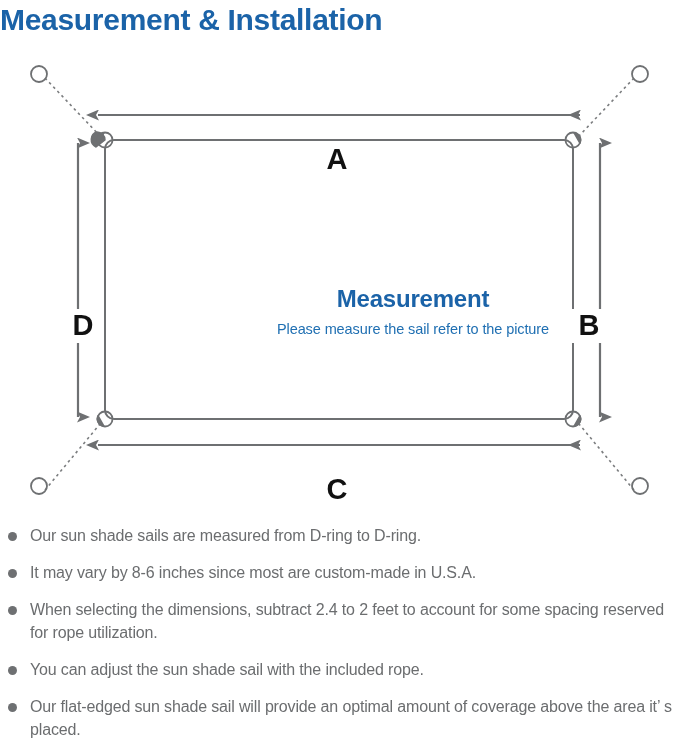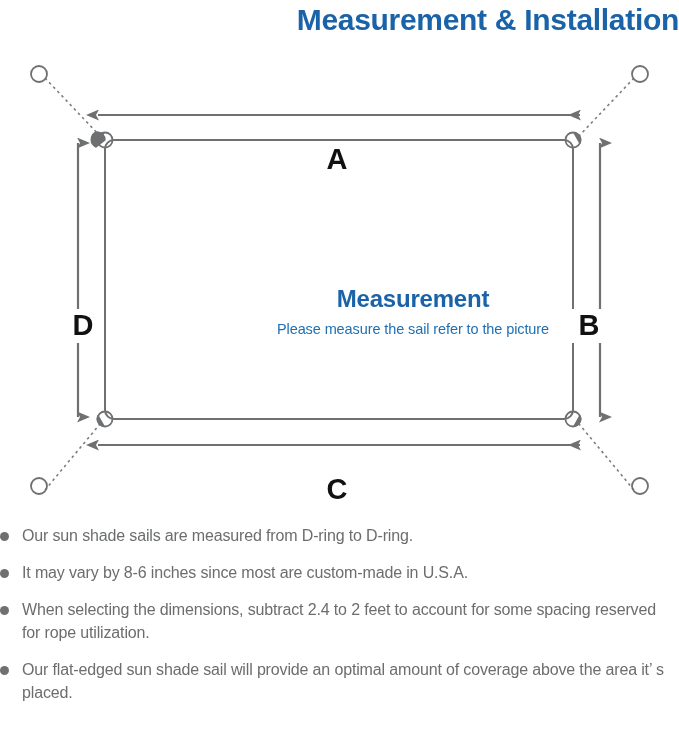--- a/index.html
+++ b/index.html
@@ -14,21 +14,21 @@
     color: #58595b;
     overflow: hidden;
     position: relative;
   }
 
   #page-title {
     position: absolute;
     top: 0px;
     left: 0;
     width: 679px;
-    text-align: right;
+    text-align: left;
     font-size: 30px;
     font-weight: bold;
     color: #1b63a8;
     letter-spacing: -0.3px;
     line-height: 40px;
   }
 
   #diagram {
     position: absolute;
     top: 46px;
@@ -81,21 +81,21 @@
   #notes {
     position: absolute;
     top: 524px;
     left: 0px;
     width: 679px;
   }
   .note-row {
     display: flex;
     align-items: flex-start;
     margin-bottom: 14px;
-    padding-left: 0;
+    padding-left: 8px;
     padding-right: 4px;
   }
   .note-bullet {
     flex: 0 0 auto;
     width: 9px;
     height: 9px;
     border-radius: 50%;
     background: #6e7072;
     margin-top: 8px;
     margin-right: 13px;
@@ -193,15 +193,19 @@
   <div class="note-row">
     <span class="note-bullet"></span>
     <span class="note-text">It may vary by 8-6 inches since most are custom-made in U.S.A.</span>
   </div>
   <div class="note-row">
     <span class="note-bullet"></span>
     <span class="note-text">When selecting the dimensions, subtract 2.4 to 2 feet to account for some spacing reserved for rope utilization.</span>
   </div>
   <div class="note-row">
     <span class="note-bullet"></span>
+    <span class="note-text">You can adjust the sun shade sail with the included rope.</span>
+  </div>
+  <div class="note-row">
+    <span class="note-bullet"></span>
     <span class="note-text">Our flat-edged sun shade sail will provide an optimal amount of coverage above the area it’ s placed.</span>
   </div>
 </div>
 
 </body></html>

